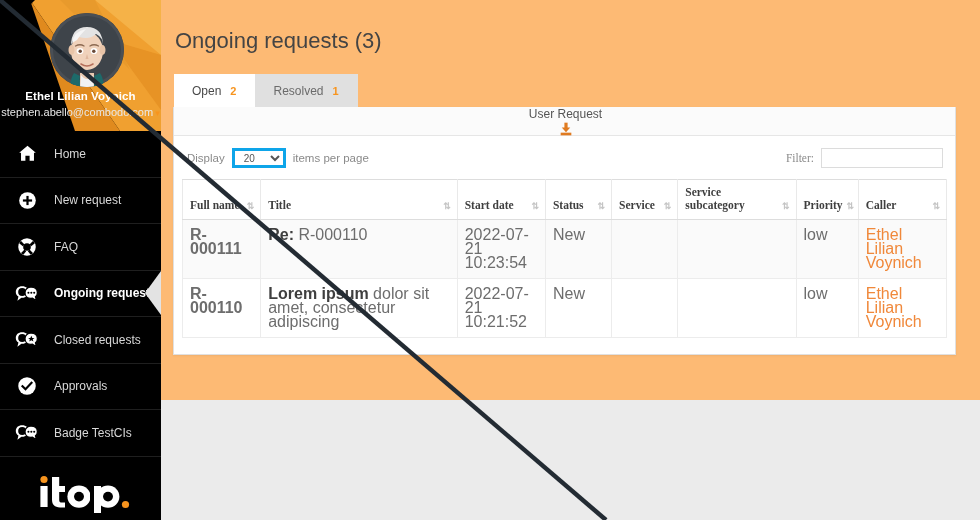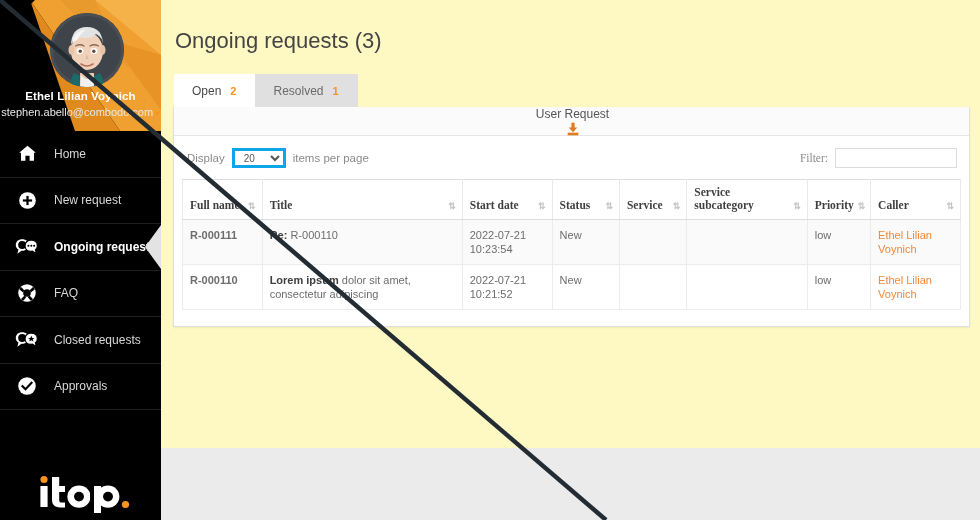--- a/index.html
+++ b/index.html
@@ -130,25 +130,25 @@
     height: 56px;
     flex: 0 0 56px;
     display: flex;
     align-items: center;
     justify-content: center;
   }
 
   
   .main {
     flex: 1 1 auto;
-    height: 448px;
-    background: #fef9c3;
+    height: 400px;
+    background: #fdba74;
     position: relative;
     box-sizing: border-box;
-    padding: 0 10px 0 12px;
+    padding: 0 24px 0 12px;
     overflow: hidden;
   }
   .page-title {
     font-size: 22px;
     color: #444444;
     font-weight: normal;
     margin: 28px 0 0 0;
     padding: 0 0 0 2px;
     line-height: 26px;
   }
@@ -275,21 +275,21 @@
   .sort-icon {
     flex: 0 0 auto;
     color: #c4c4c4;
     font-size: 9px;
     letter-spacing: -1px;
     line-height: 11px;
     white-space: nowrap;
   }
   table.grid td {
     border: 1px solid #ececec;
-    font-size: 11px;
+    font-size: 16px;
     color: #6d6d6d;
     vertical-align: top;
     padding: 8px 7px;
     line-height: 14px;
     height: 41px;
     box-sizing: border-box;
   }
   tr.row-odd td { background: #fafafa; }
   tr.row-even td { background: #ffffff; }
   td.c-id { color: #3f3f3f; font-weight: bold; }
@@ -370,71 +370,84 @@
         <span class="nav-icon">
           <svg width="19" height="19" viewBox="0 0 24 24">
               <circle cx="12" cy="12" r="10.5" fill="#ffffff"></circle>
               <rect x="10.6" y="6.2" width="2.8" height="11.6" fill="#000000"></rect>
               <rect x="6.2" y="10.6" width="11.6" height="2.8" fill="#000000"></rect>
             </svg>
         </span>
         <span class="nav-label">New request</span>
       </div>
 
+      <div class="nav-item">
+        <span class="nav-icon">
+          <svg width="20" height="20" viewBox="0 0 24 24">
+            <circle cx="12" cy="12" r="10.5" fill="#ffffff"></circle>
+            <circle cx="12" cy="12" r="4.6" fill="#000000"></circle>
+            <path d="M4.6 4.6 L9 9 L7 11 L2.6 7.6 Z" fill="#000000"></path>
+            <path d="M19.4 4.6 L15 9 L17 11 L21.4 7.6 Z" fill="#000000"></path>
+            <path d="M4.6 19.4 L9 15 L11 17 L7.6 21.4 Z" fill="#000000"></path>
+            <path d="M19.4 19.4 L15 15 L13 17 L16.4 21.4 Z" fill="#000000"></path>
+          </svg>
+        </span>
+        <span class="nav-label">FAQ</span>
+      </div>
+
       <div class="nav-item active">
         <span class="nav-icon">
           <svg width="24" height="17" viewBox="0 0 30 20">
             <path d="M9 1 C4 1 1 4 1 8 C1 10.4 2.3 12.5 4.3 13.8 L3 19 L8 15.3 C8.3 15.3 8.7 15.4 9 15.4 C14 15.4 17 12.4 17 8.2 C17 4 14 1 9 1 Z" fill="#ffffff"></path>
             <circle cx="9" cy="8" r="5" fill="#000000"></circle>
             <path d="M20 2 C15.5 2 12.5 5 12.5 9 C12.5 13 15.5 16 20 16 C20.6 16 21.2 15.95 21.7 15.85 L27 19 L25.6 14.2 C27.2 12.9 28 11.1 28 9 C28 5 25 2 20 2 Z" fill="#ffffff" stroke="#000000" stroke-width="1.6"></path>
             <circle cx="16.8" cy="9" r="1.3" fill="#000000"></circle>
             <circle cx="20.4" cy="9" r="1.3" fill="#000000"></circle>
             <circle cx="24" cy="9" r="1.3" fill="#000000"></circle>
           </svg>
         </span>
         <span class="nav-label">Ongoing requests</span>
         <span class="nav-notch"></span>
       </div>
 
       <div class="nav-item">
         <span class="nav-icon">
+          <svg width="24" height="17" viewBox="0 0 30 20">
+            <path d="M9 1 C4 1 1 4 1 8 C1 10.4 2.3 12.5 4.3 13.8 L3 19 L8 15.3 C8.3 15.3 8.7 15.4 9 15.4 C14 15.4 17 12.4 17 8.2 C17 4 14 1 9 1 Z" fill="#ffffff"></path>
+            <circle cx="9" cy="8" r="5" fill="#000000"></circle>
+            <path d="M20 2 C15.5 2 12.5 5 12.5 9 C12.5 13 15.5 16 20 16 C20.6 16 21.2 15.95 21.7 15.85 L27 19 L25.6 14.2 C27.2 12.9 28 11.1 28 9 C28 5 25 2 20 2 Z" fill="#ffffff" stroke="#000000" stroke-width="1.6"></path>
+            <path d="M20.4 5.4 L21.6 8 L24.4 8 L22.2 9.8 L23 12.6 L20.4 11 L17.8 12.6 L18.6 9.8 L16.4 8 L19.2 8 Z" fill="#000000"></path>
+          </svg>
+        </span>
+        <span class="nav-label">Closed requests</span>
+      </div>
+
+      <div class="nav-item">
+        <span class="nav-icon">
           <svg width="20" height="20" viewBox="0 0 24 24">
-            <circle cx="12" cy="12" r="10.5" fill="#ffffff"></circle>
-            <circle cx="12" cy="12" r="4.6" fill="#000000"></circle>
-            <path d="M4.6 4.6 L9 9 L7 11 L2.6 7.6 Z" fill="#000000"></path>
-            <path d="M19.4 4.6 L15 9 L17 11 L21.4 7.6 Z" fill="#000000"></path>
-            <path d="M4.6 19.4 L9 15 L11 17 L7.6 21.4 Z" fill="#000000"></path>
-            <path d="M19.4 19.4 L15 15 L13 17 L16.4 21.4 Z" fill="#000000"></path>
-          </svg>
-        </span>
-        <span class="nav-label">FAQ</span>
+              <circle cx="12" cy="12" r="10.5" fill="#ffffff"></circle>
+              <path d="M6.6 12.2 L10.2 15.8 L17.4 8.2" stroke="#000000" stroke-width="2.6" fill="none" stroke-linecap="square"></path>
+            </svg>
+        </span>
+        <span class="nav-label">Approvals</span>
       </div>
 
       <div class="nav-item">
         <span class="nav-icon">
           <svg width="24" height="17" viewBox="0 0 30 20">
             <path d="M9 1 C4 1 1 4 1 8 C1 10.4 2.3 12.5 4.3 13.8 L3 19 L8 15.3 C8.3 15.3 8.7 15.4 9 15.4 C14 15.4 17 12.4 17 8.2 C17 4 14 1 9 1 Z" fill="#ffffff"></path>
             <circle cx="9" cy="8" r="5" fill="#000000"></circle>
             <path d="M20 2 C15.5 2 12.5 5 12.5 9 C12.5 13 15.5 16 20 16 C20.6 16 21.2 15.95 21.7 15.85 L27 19 L25.6 14.2 C27.2 12.9 28 11.1 28 9 C28 5 25 2 20 2 Z" fill="#ffffff" stroke="#000000" stroke-width="1.6"></path>
-            <path d="M20.4 5.4 L21.6 8 L24.4 8 L22.2 9.8 L23 12.6 L20.4 11 L17.8 12.6 L18.6 9.8 L16.4 8 L19.2 8 Z" fill="#000000"></path>
+            <circle cx="16.8" cy="9" r="1.3" fill="#000000"></circle>
+            <circle cx="20.4" cy="9" r="1.3" fill="#000000"></circle>
+            <circle cx="24" cy="9" r="1.3" fill="#000000"></circle>
           </svg>
         </span>
-        <span class="nav-label">Closed requests</span>
-      </div>
-
-      <div class="nav-item">
-        <span class="nav-icon">
-          <svg width="20" height="20" viewBox="0 0 24 24">
-              <circle cx="12" cy="12" r="10.5" fill="#ffffff"></circle>
-              <path d="M6.6 12.2 L10.2 15.8 L17.4 8.2" stroke="#000000" stroke-width="2.6" fill="none" stroke-linecap="square"></path>
-            </svg>
-        </span>
-        <span class="nav-label">Approvals</span>
-      </div>
-
+        <span class="nav-label">Badge TestCIs</span>
+      </div>
 
       <div class="nav-spacer"></div>
     </nav>
 
     <div class="brand">
       <svg width="106" height="42" viewBox="0 0 106 42">
         <circle cx="16" cy="8.5" r="3.6" fill="#f7941e"></circle>
         <path d="M12.4 15 L19.6 15 L19.6 36 L12.4 36 Z" fill="#ffffff"></path>
         <path d="M24 6 L31.2 6 L31.2 15 L37 15 L37 21 L31.2 21 L31.2 29 C31.2 31 32 31.6 34 31.6 L37 31.6 L37 36.4 L32 36.4 C26.6 36.4 24 33.8 24 28.6 Z" fill="#ffffff"></path>
         <ellipse cx="51" cy="25.6" rx="11.6" ry="11.2" fill="#ffffff"></ellipse>

